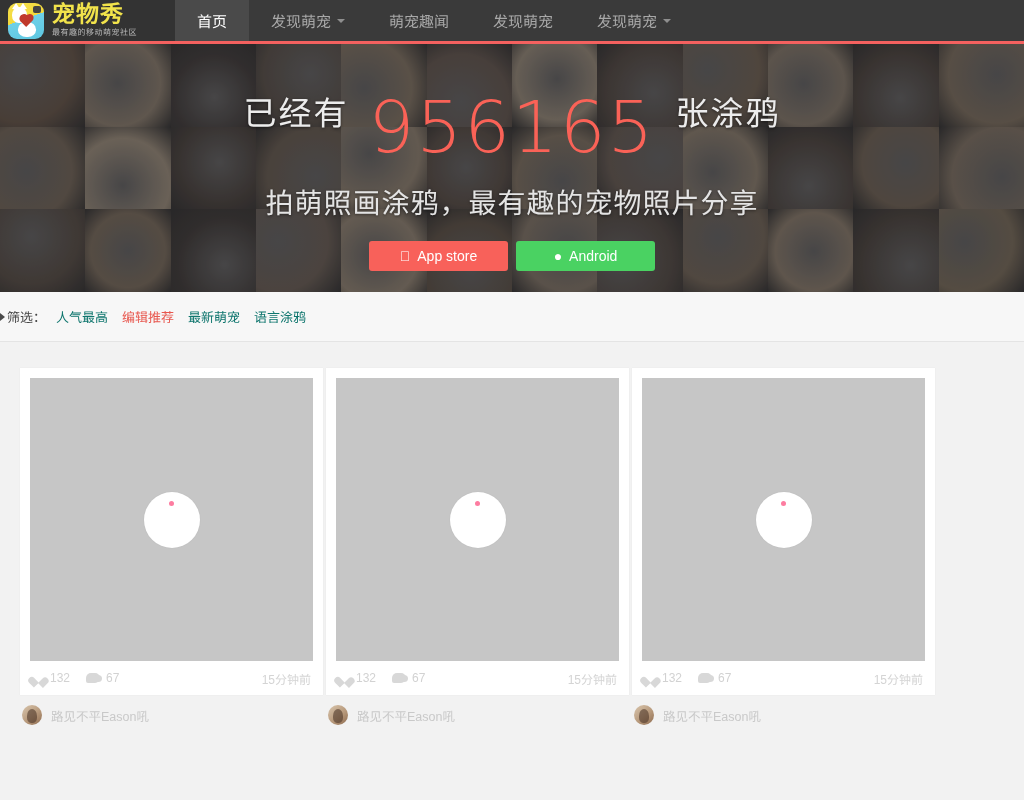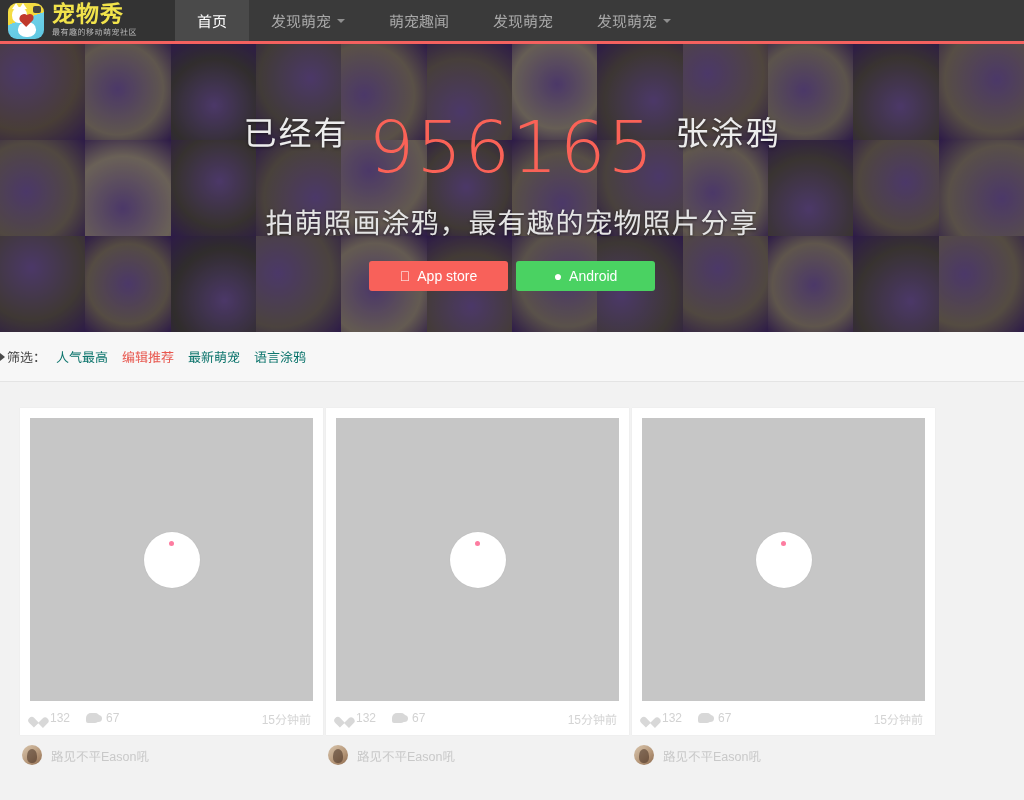--- a/index.html
+++ b/index.html
@@ -113,23 +113,23 @@
     margin-left: 6px;
     width: 0; height: 0;
     border-left: 4px solid transparent;
     border-right: 4px solid transparent;
     border-top: 4px solid #8e8e8e;
   }
 
   
   .hero {
     position: relative;
-    height: 288px;
+    height: 248px;
     overflow: hidden;
-    background: #4c1d95;
+    background: #404040;
   }
   .mosaic {
     position: absolute; inset: 0;
     display: grid;
     grid-template-columns: repeat(12, 1fr);
     grid-template-rows: repeat(3, 1fr);
   }
   .mosaic .tile { position: relative; overflow: hidden; }
   .mosaic .tile:after {
     content: ""; position: absolute; inset: 0;

